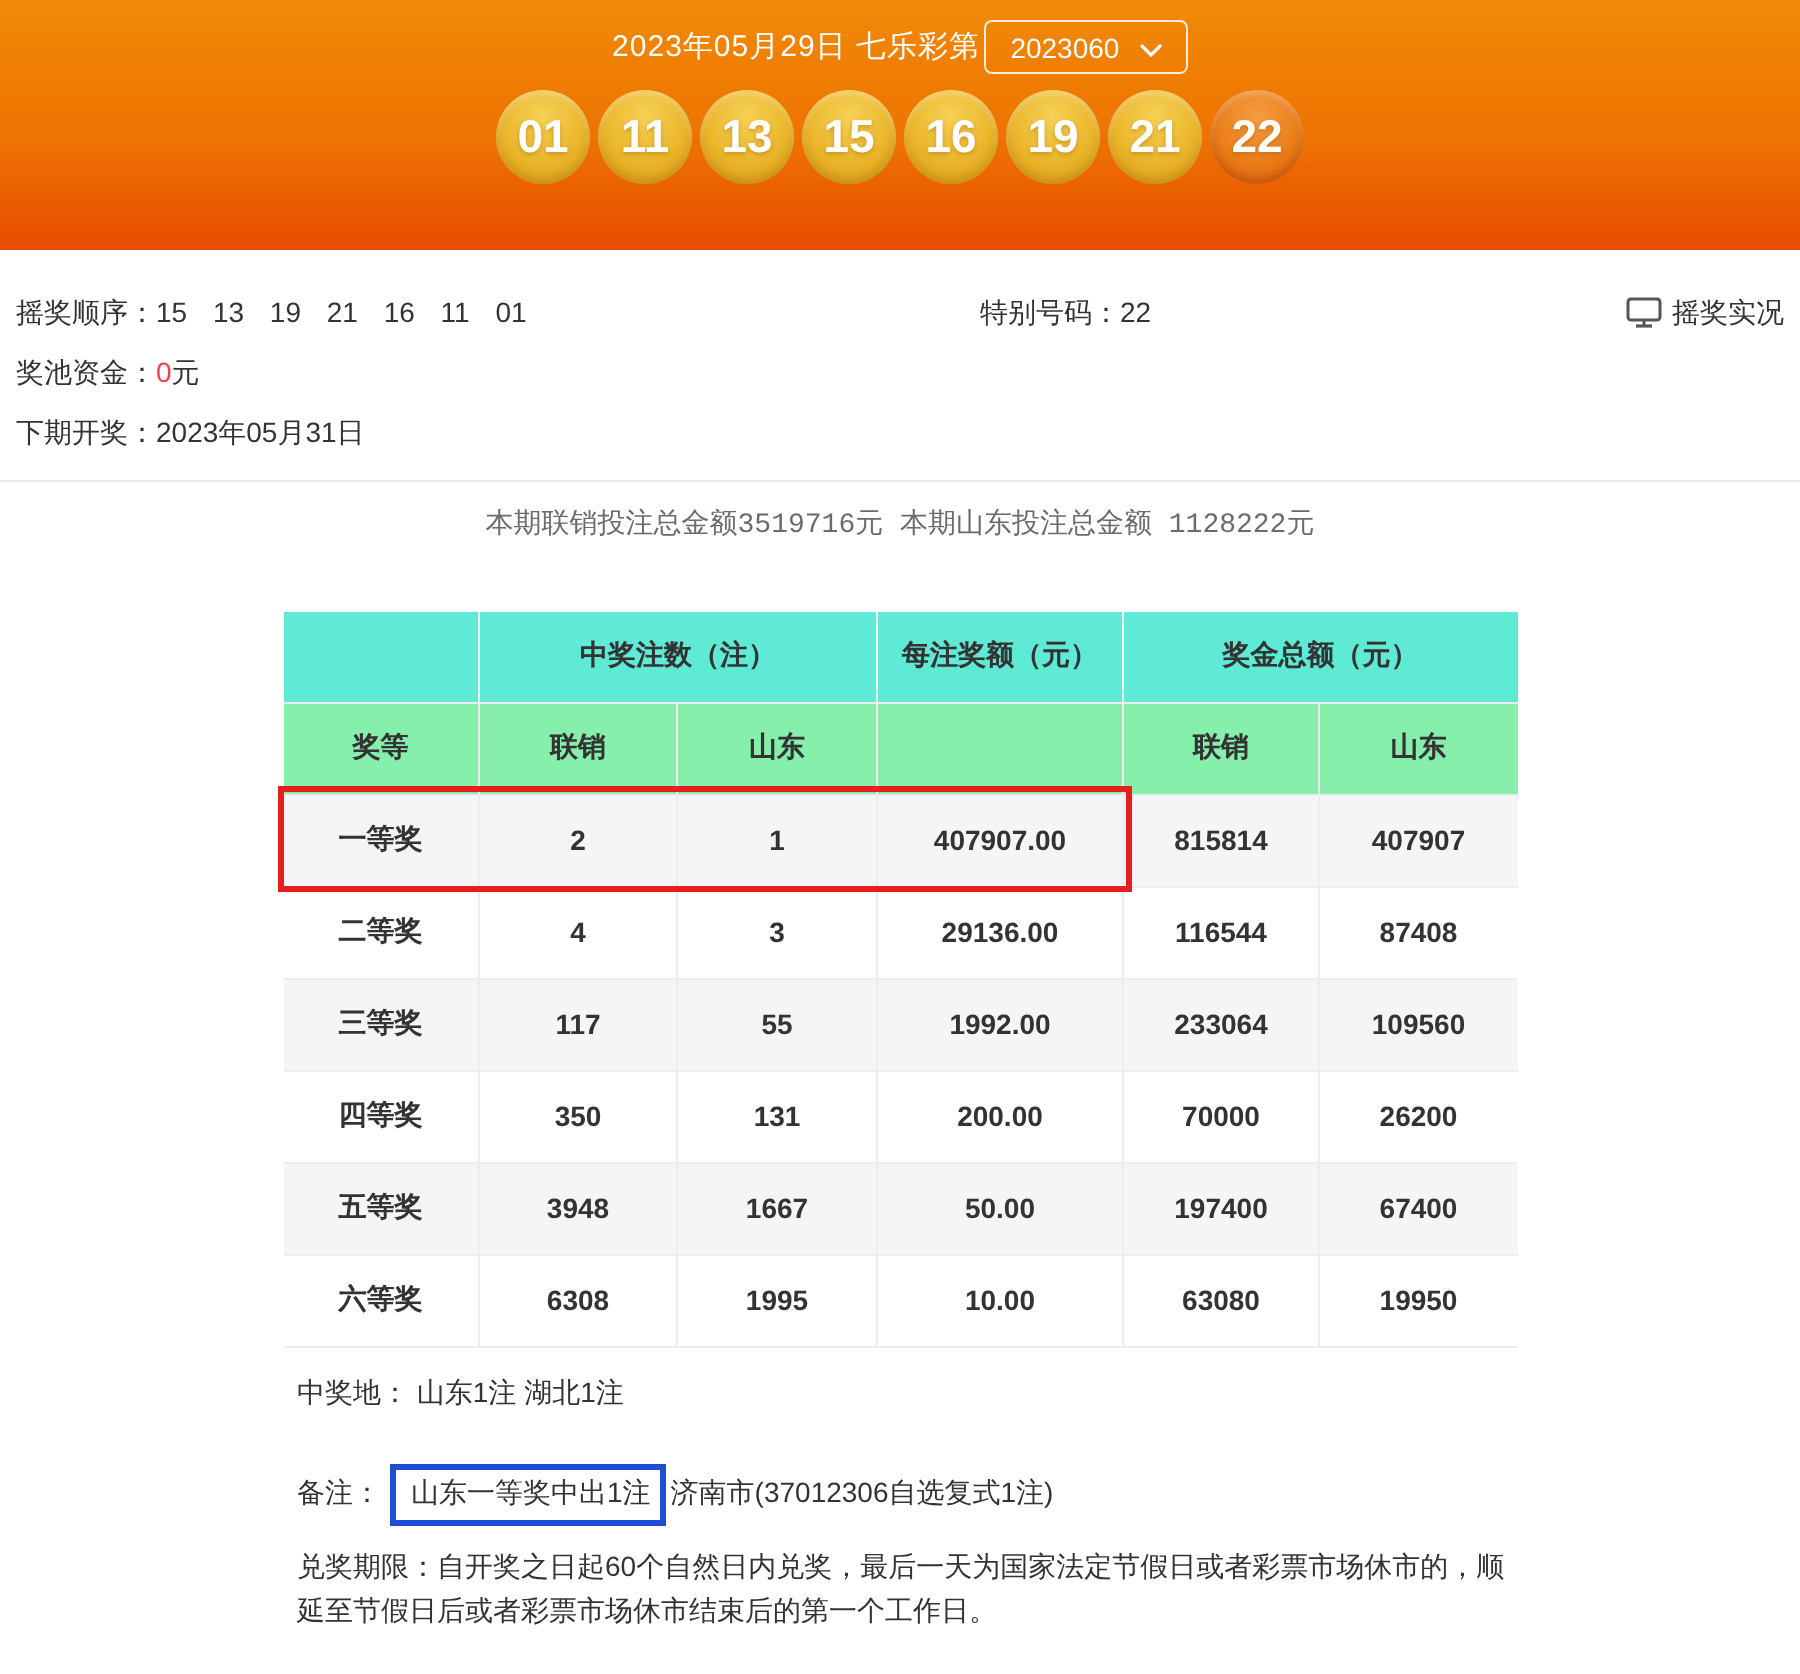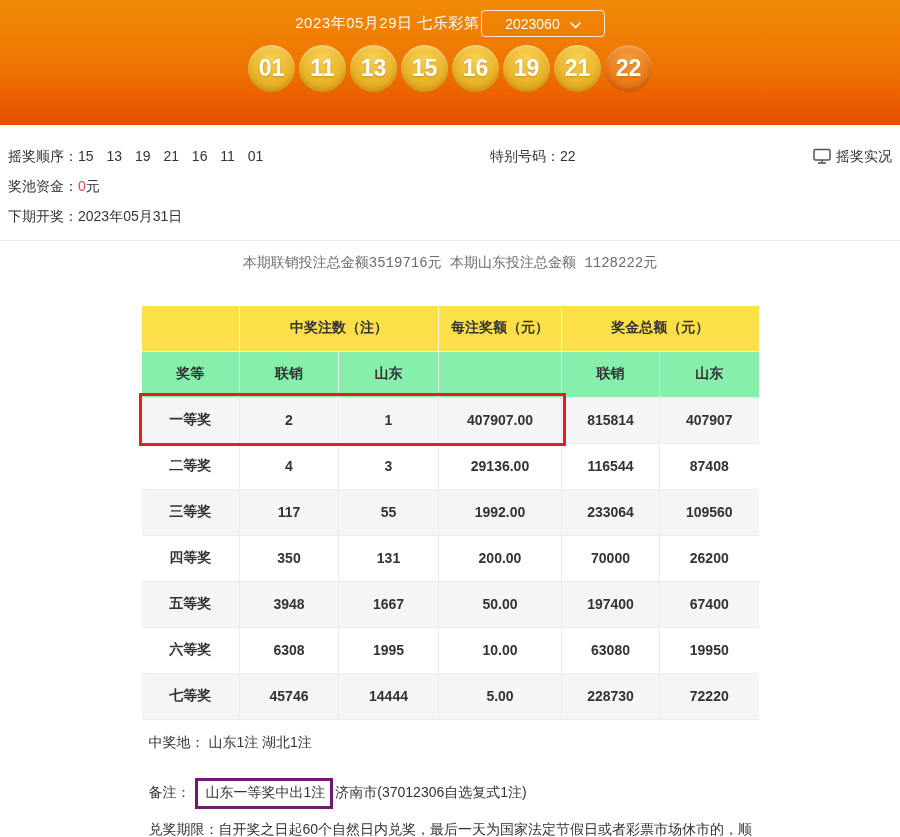--- a/index.html
+++ b/index.html
@@ -14,21 +14,21 @@
     height:125px;
     background:linear-gradient(180deg,#f18a06 0%,#ee7302 55%,#e84d00 100%);
   }
   .header-top {
     display:flex; justify-content:center; align-items:center;
     gap:2px; padding-top:13px; height:34px;
   }
   .draw-title { color:#fff; font-size:15px; letter-spacing:.5px; }
   .issue-select {
     display:flex; align-items:center; justify-content:center; gap:10px;
-    min-width:102px; height:27px; padding:0 23px;
+    min-width:102px; height:27px; padding:0 12px;
     border:1px solid rgba(255,255,255,.85); border-radius:4px;
     color:#fff; font-size:14px; cursor:pointer; background:transparent;
   }
   .balls-row {
     display:flex; justify-content:center; align-items:center;
     gap:4px; margin-top:11px;
   }
   .ball {
     width:47px; height:47px; border-radius:50%;
     display:flex; align-items:center; justify-content:center;
@@ -59,21 +59,21 @@
     margin-top:7px; text-align:center; color:#6b6b6b;
     font-size:14px; line-height:30px;font-family:Liberation Mono, monospace;
   }
   
   .table-wrap { position:relative; width:617px; margin:28px auto 0; }
   table { width:617px; border-collapse:collapse; table-layout:fixed; }
   col.c1{width:98px;} col.c2{width:99px;} col.c3{width:100px;}
   col.c4{width:123px;} col.c5{width:98px;} col.c6{width:99px;}
   th,td { text-align:center; font-size:14px; font-weight:bold; color:#333; }
   thead tr.group-row th {
-    height:45px; background:#fde047;
+    height:45px; background:#5eead4;
     border-right:1px solid rgba(255,255,255,.9);
   }
   thead tr.group-row th:last-child { border-right:none; }
   thead tr.sub-row th {
     height:46px; background:#86efac;
     border-right:1px solid #ededed; border-top:1px solid #ededed; border-bottom:1px solid #ededed;
   }
   thead tr.sub-row th:last-child { border-right:none; }
   tbody td {
     height:46px; border-right:1px solid #ededed; border-bottom:1px solid #ededed;
@@ -84,21 +84,21 @@
     position:absolute; left:-3px; top:87px; width:427px; height:53px;
     border:3px solid #e81e1e; pointer-events:none;
   }
   
   .footer-notes {
     width:617px; margin:0 auto; padding:10px 0 0 7px; font-size:14px;
   }
   .place-line { line-height:21px; margin-top:2px; }
   .note-line { margin-top:25px; display:flex; align-items:center; }
   .note-highlight-box {
-    display:inline-block; border:3px solid #701a75;
+    display:inline-block; border:3px solid #1d4ed8;
     padding:3px 5px 4px 8px; margin-left:4px; margin-right:2px;
   }
   .deadline-line { margin-top:9px; line-height:22px; }
 </style>
 </head>
 <body>
 
 <div class="page-header">
   <div class="header-top">
     <span class="draw-title">2023年05月29日 七乐彩第</span>
@@ -224,28 +224,20 @@
           <td>67400</td>
         </tr>
         <tr>
           <td>六等奖</td>
           <td>6308</td>
           <td>1995</td>
           <td>10.00</td>
           <td>63080</td>
           <td>19950</td>
         </tr>
-        <tr class="zebra">
-          <td>七等奖</td>
-          <td>45746</td>
-          <td>14444</td>
-          <td>5.00</td>
-          <td>228730</td>
-          <td>72220</td>
-        </tr>
       </tbody>
   </table>
   <div class="first-prize-box"></div>
 </div>
 
 <div class="footer-notes">
   <div class="place-line">
     <span>中奖地：</span>
     <span>山东1注 湖北1注</span>
   </div>

